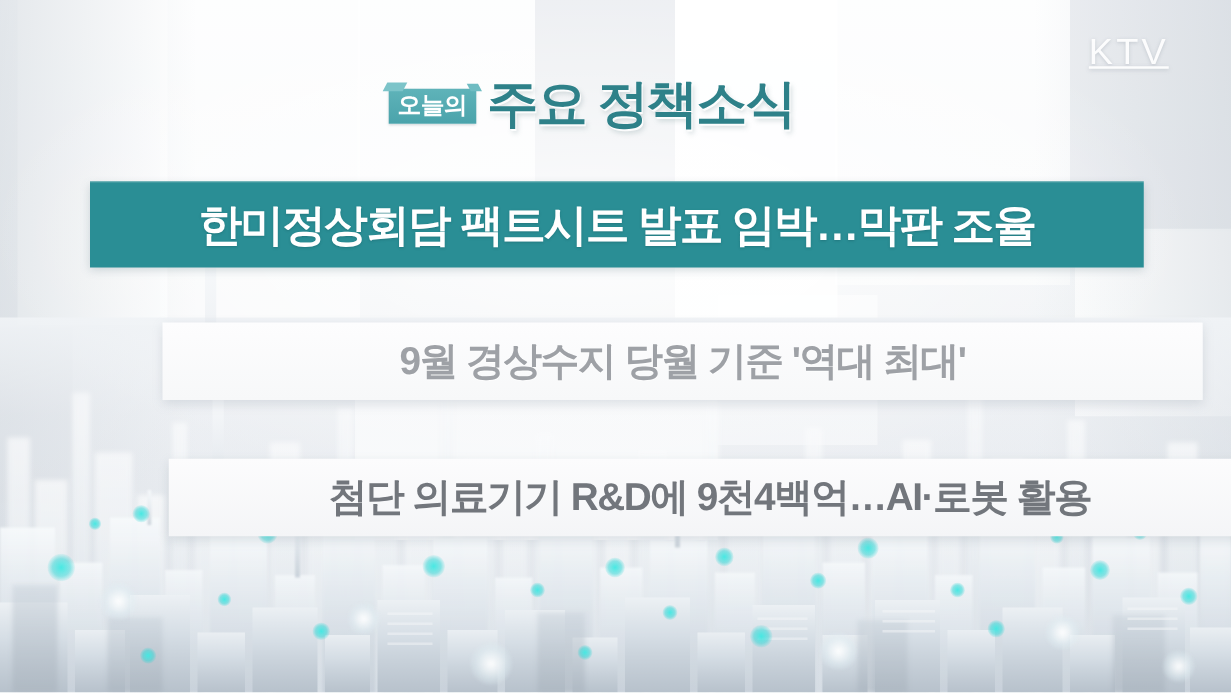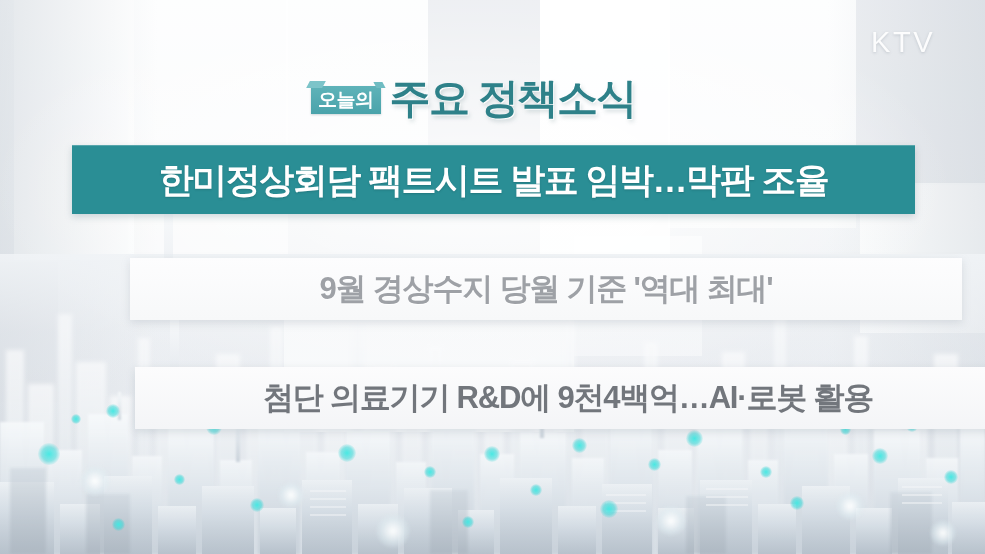--- a/index.html
+++ b/index.html
@@ -76,27 +76,28 @@
   #ktv-logo {
     position: absolute;
     top: 26px;
     right: 50px;
     font-size: 29px;
     font-weight: 400;
     letter-spacing: 2.5px;
     color: rgba(255,255,255,0.93);
     text-shadow: 0 1px 3px rgba(150,160,170,0.45);
     user-select: none;
+    text-decoration: underline;
   }
 
   
   #program-title {
     position: absolute;
     left: 311px;
-    top: 78px;
+    top: 63px;
     display: flex;
     align-items: flex-end;
     gap: 9px;
   }
   #title-badge {
     position: relative;
     background: linear-gradient(180deg, #5fb3b9 0%, #4aa3ab 100%);
     color: #ffffff;
     font-size: 19px;
     font-weight: 700;

